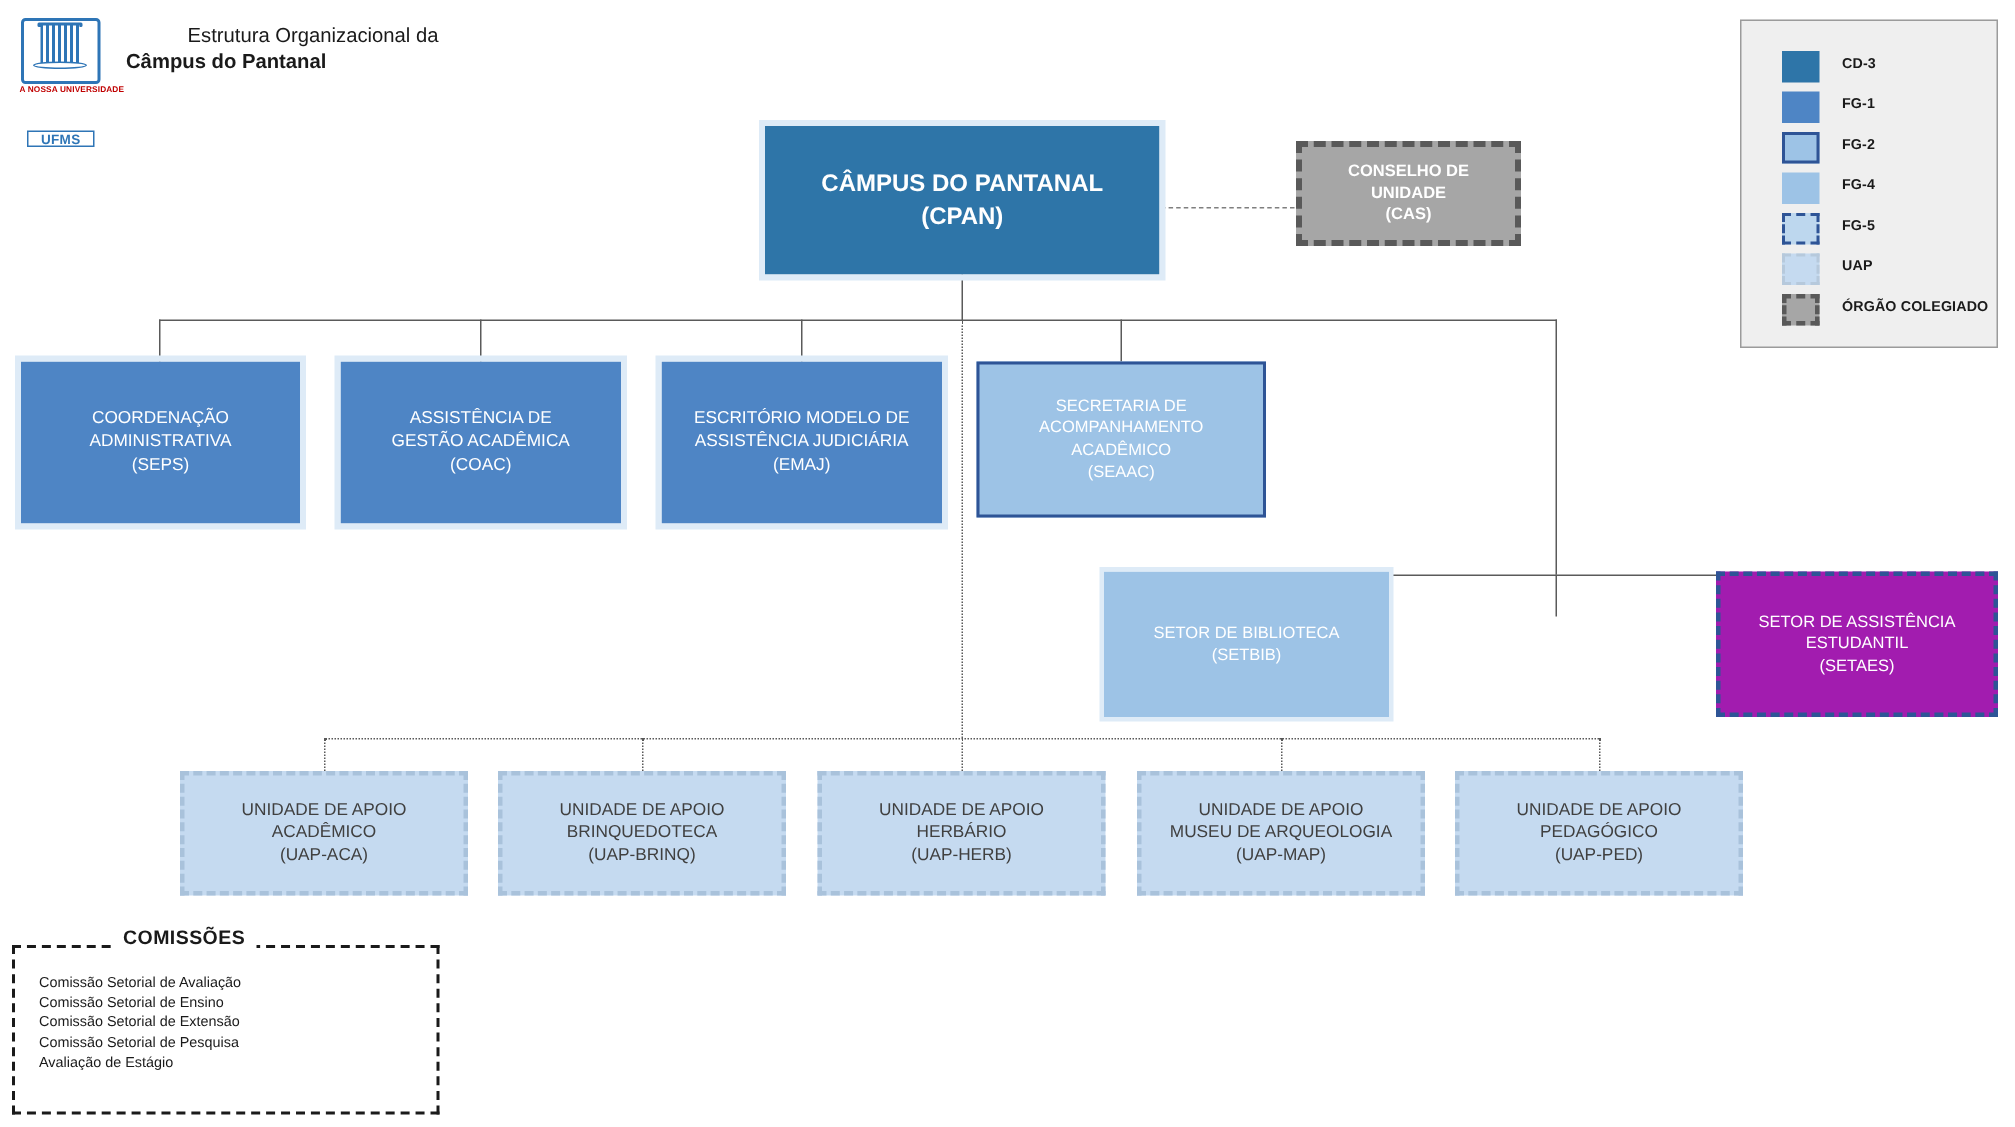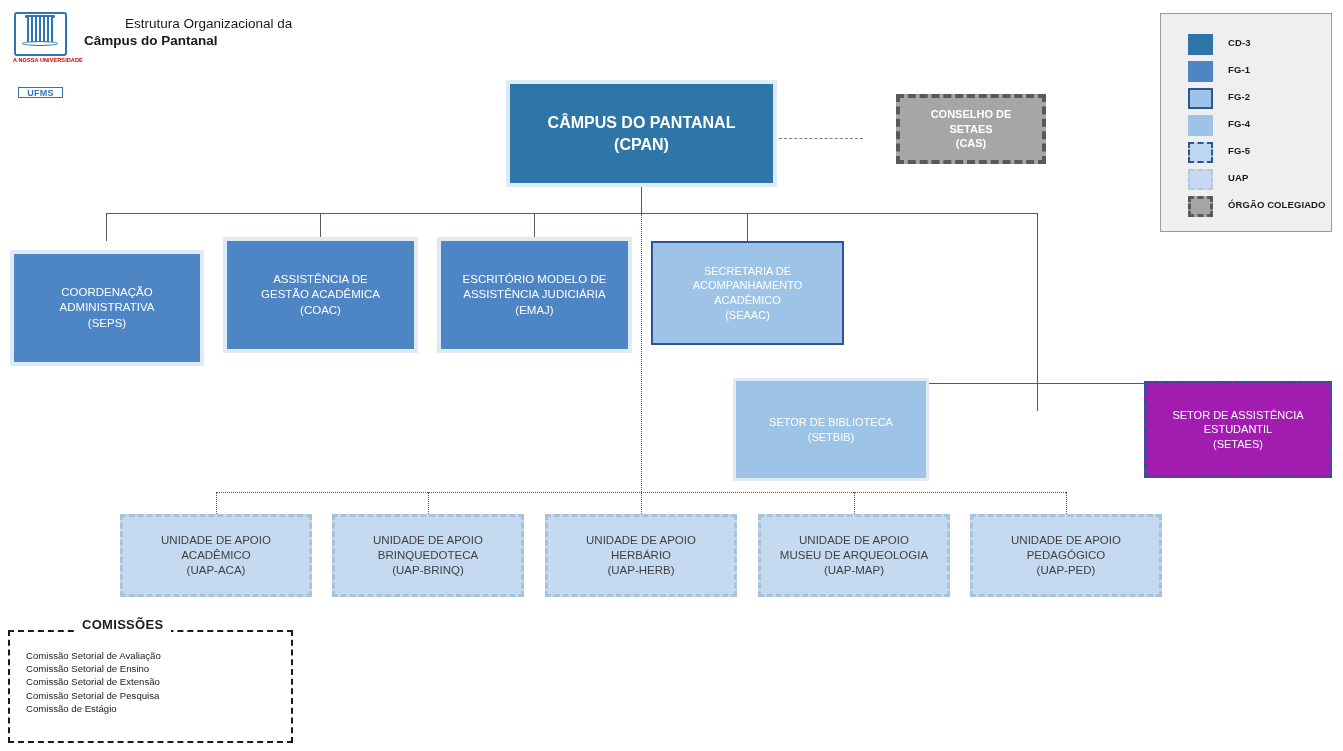--- a/index.html
+++ b/index.html
@@ -230,29 +230,29 @@
   <div class="dot-v" style="left:854px; top:492px; height:22px;"></div>
   <div class="dot-v" style="left:1066px; top:492px; height:22px;"></div>
 
   <div class="node n-cd3" style="left:510px; top:84px; width:263px; height:99px;">
     <span class="lines">
       <span class="l">CÂMPUS DO PANTANAL</span>
       <span class="l">(CPAN)</span>
     </span>
   </div>
 
-  <div class="node n-col" style="left:896px; top:94px; width:150px; height:70px;">
+  <div class="node n-col" style="left:864px; top:94px; width:150px; height:70px;">
     <span class="lines">
       <span class="l">CONSELHO DE</span>
-      <span class="l">SETAES</span>
+      <span class="l">UNIDADE</span>
       <span class="l">(CAS)</span>
     </span>
   </div>
 
-  <div class="node n-fg1" style="left:14px; top:254px; width:186px; height:108px;">
+  <div class="node n-fg1" style="left:14px; top:241px; width:186px; height:108px;">
     <span class="lines">
       <span class="l">COORDENAÇÃO</span>
       <span class="l">ADMINISTRATIVA</span>
       <span class="l">(SEPS)</span>
     </span>
   </div>
 
   <div class="node n-fg1" style="left:227px; top:241px; width:187px; height:108px;">
     <span class="lines">
       <span class="l">ASSISTÊNCIA DE</span>
@@ -334,16 +334,16 @@
     </span>
   </div>
 
   <div id="comissoes-box"></div>
   <div id="comissoes-title">COMISSÕES</div>
   <div id="comissoes-list">
     <div>Comissão Setorial de Avaliação</div>
     <div>Comissão Setorial de Ensino</div>
     <div>Comissão Setorial de Extensão</div>
     <div>Comissão Setorial de Pesquisa</div>
-    <div>Comissão de Estágio</div>
+    <div>Avaliação de Estágio</div>
   </div>
 
 </div>
 
 </body></html>

